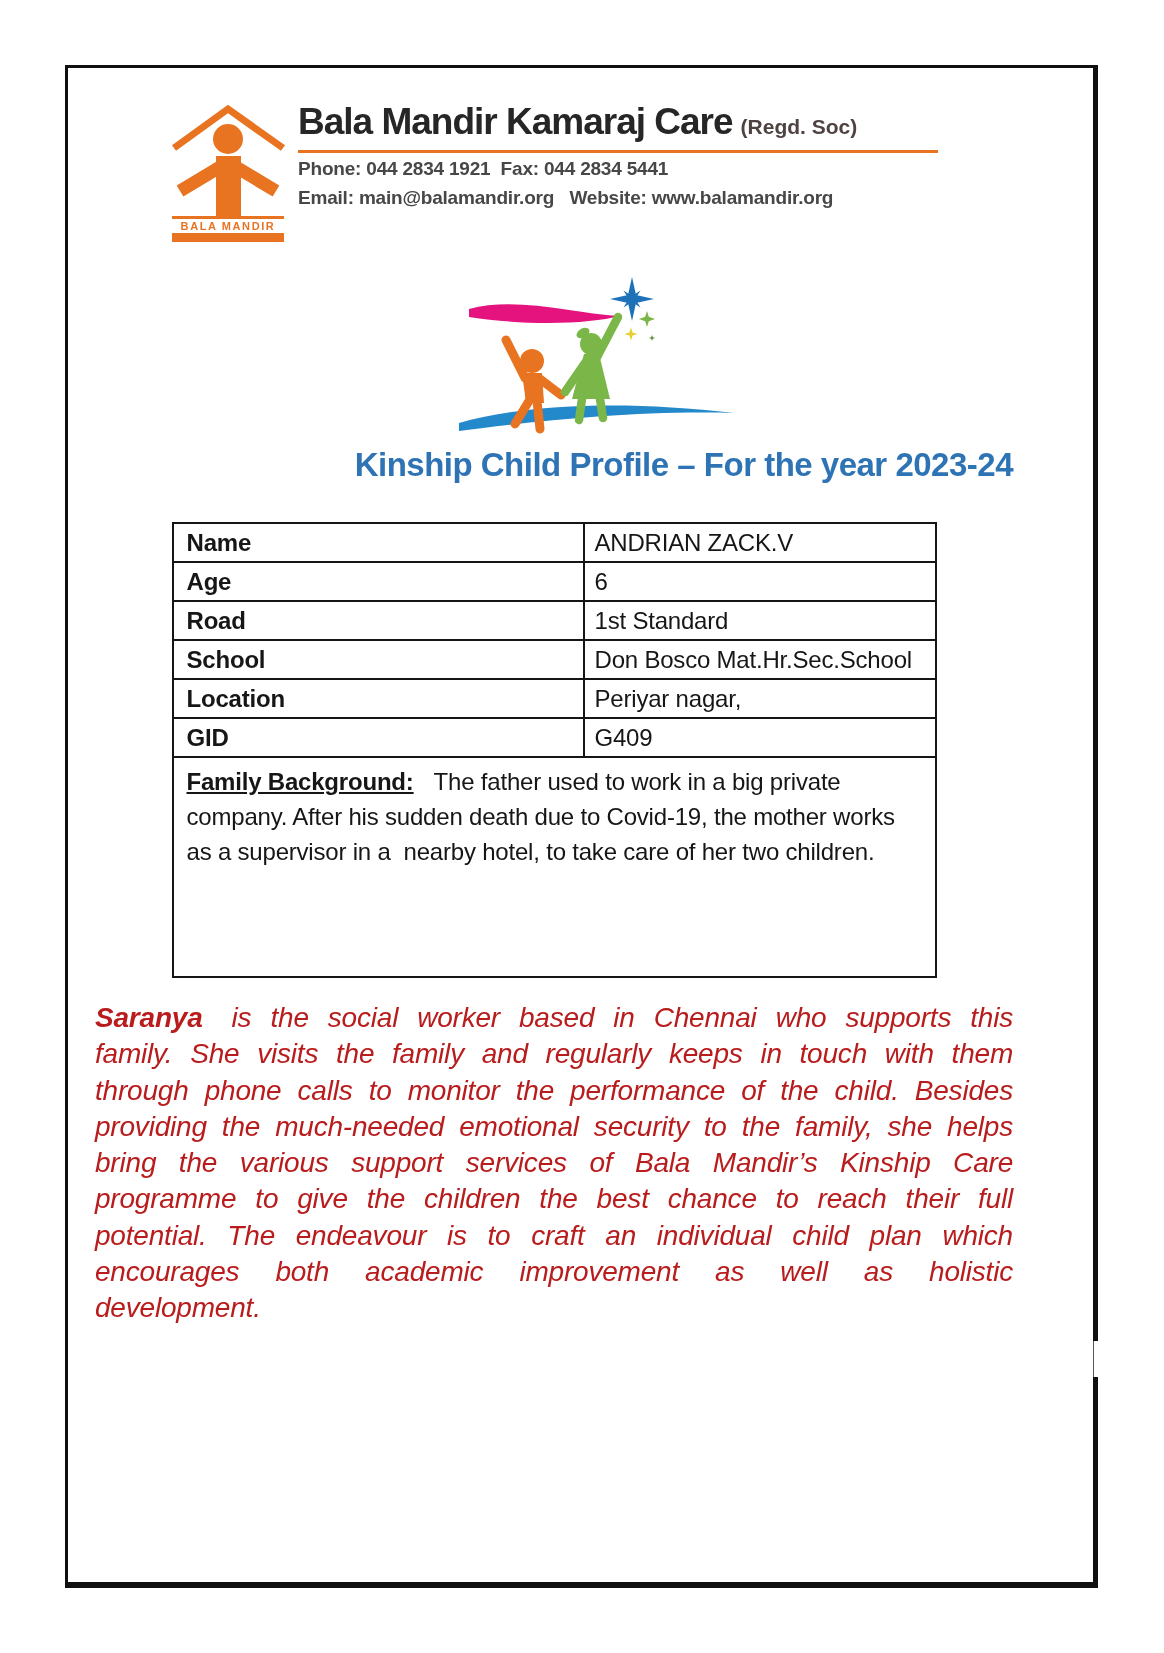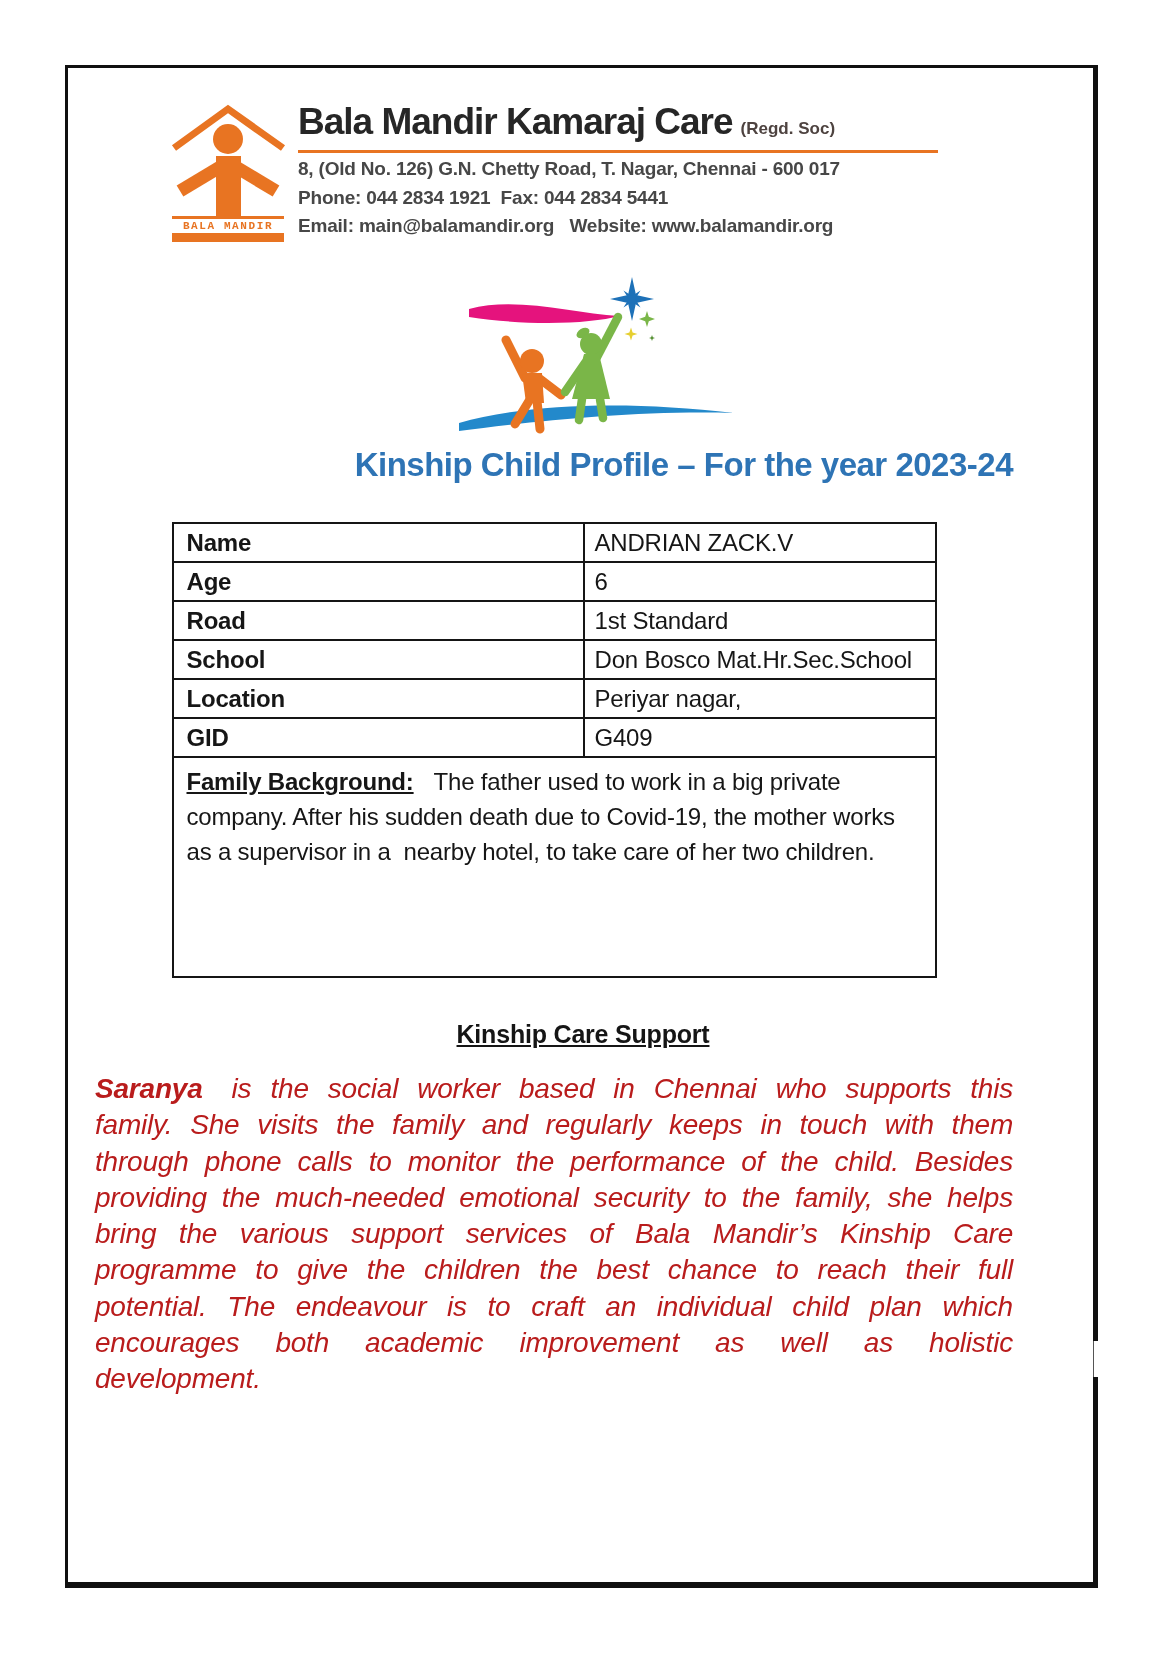--- a/index.html
+++ b/index.html
@@ -13,26 +13,26 @@
   .content{margin-left:27px;width:918px;}
 
   
   .letterhead{display:flex;margin:30px 0 0 70px;}
   .org-logo{width:127px;flex:0 0 127px;}
   .org-logo svg{display:block;}
   .logo-caption{
     box-sizing:border-box;width:112px;margin-left:7px;text-align:center;
     border-top:3px solid #e87422;border-bottom:9px solid #e87422;
     font-size:11px;font-weight:bold;color:#e87422;letter-spacing:1.6px;
-    padding:1px 0 1px 0;background:#fff;white-space:nowrap;font-family:Liberation Mono, monospace;
+    padding:1px 0 1px 0;background:#fff;white-space:nowrap;
   }
   .org-text{margin-left:6px;padding-top:3px;}
   .org-name-row{white-space:nowrap;}
   .org-name{font-size:37px;font-weight:bold;color:#262626;letter-spacing:-1px;}
-  .org-reg{font-size:17px;font-weight:bold;color:#4e4340;margin-left:8px;}
+  .org-reg{font-size:21px;font-weight:bold;color:#4e4340;margin-left:8px;}
   .org-rule{width:640px;height:3px;background:#e87422;margin-top:7px;}
   .org-contact{font-size:19px;font-weight:600;color:#474747;line-height:25.5px;white-space:pre-wrap;margin-top:3px;letter-spacing:-0.2px;}
   .org-contact:first-of-type{margin-top:7px;}
 
   
   .children-logo{width:300px;height:190px;margin:10px 0 0 350px;}
 
   
   .doc-title{
     margin:4px 0 0 0;text-align:right;
@@ -84,21 +84,20 @@
           <path d="M66,66 L111,93" stroke="#e87422" stroke-width="13" stroke-linecap="butt"></path>
           <rect x="51" y="58" width="25" height="60" fill="#e87422"></rect>
         </svg>
         <div class="logo-caption">BALA MANDIR</div>
       </div>
       <div class="org-text">
         <div class="org-name-row">
           <span class="org-name">Bala Mandir Kamaraj Care</span><span class="org-reg">(Regd. Soc)</span>
         </div>
         <div class="org-rule"></div>
-        <div class="org-contact">8, (Old No. 126) G.N. Chetty Road, T. Nagar, Chennai - 600 017</div>
         <div class="org-contact">Phone: 044 2834 1921  Fax: 044 2834 5441</div>
         <div class="org-contact">Email: main@balamandir.org   Website: www.balamandir.org</div>
       </div>
     </div>
 
     <div class="children-logo">
       <svg width="300" height="190" viewBox="0 0 300 190">
 
         <path d="M24,57 C72,44 130,62 174,64 C146,72 82,74 24,65 Z" fill="#e5137d"></path>
 
@@ -165,20 +164,19 @@
           <td class="fvalue">G409</td>
         </tr>
         <tr>
           <td class="family-cell" colspan="2">
             <span class="family-label">Family Background:</span><span class="family-text">The father used to work in a big private company. After his sudden death due to Covid-19, the mother works as a supervisor in a  nearby hotel, to take care of her two children.</span>
           </td>
         </tr>
       </tbody>
     </table>
 
-    <h2 class="section-heading">Kinship Care Support</h2>
     <p class="support-paragraph">
       <span class="support-lead">Saranya</span><span> is the social worker based in Chennai who supports this family. She visits the family and regularly keeps in touch with them through phone calls to monitor the performance of the child. Besides providing the much-needed emotional security to the family, she helps bring the various support services of Bala Mandir’s Kinship Care programme to give the children the best chance to reach their full potential. The endeavour is to craft an individual child plan which encourages both academic improvement as well as holistic development.</span>
     </p>
 
   </div>
   <div class="border-gap"></div>
 </div>
 
 </body></html>

